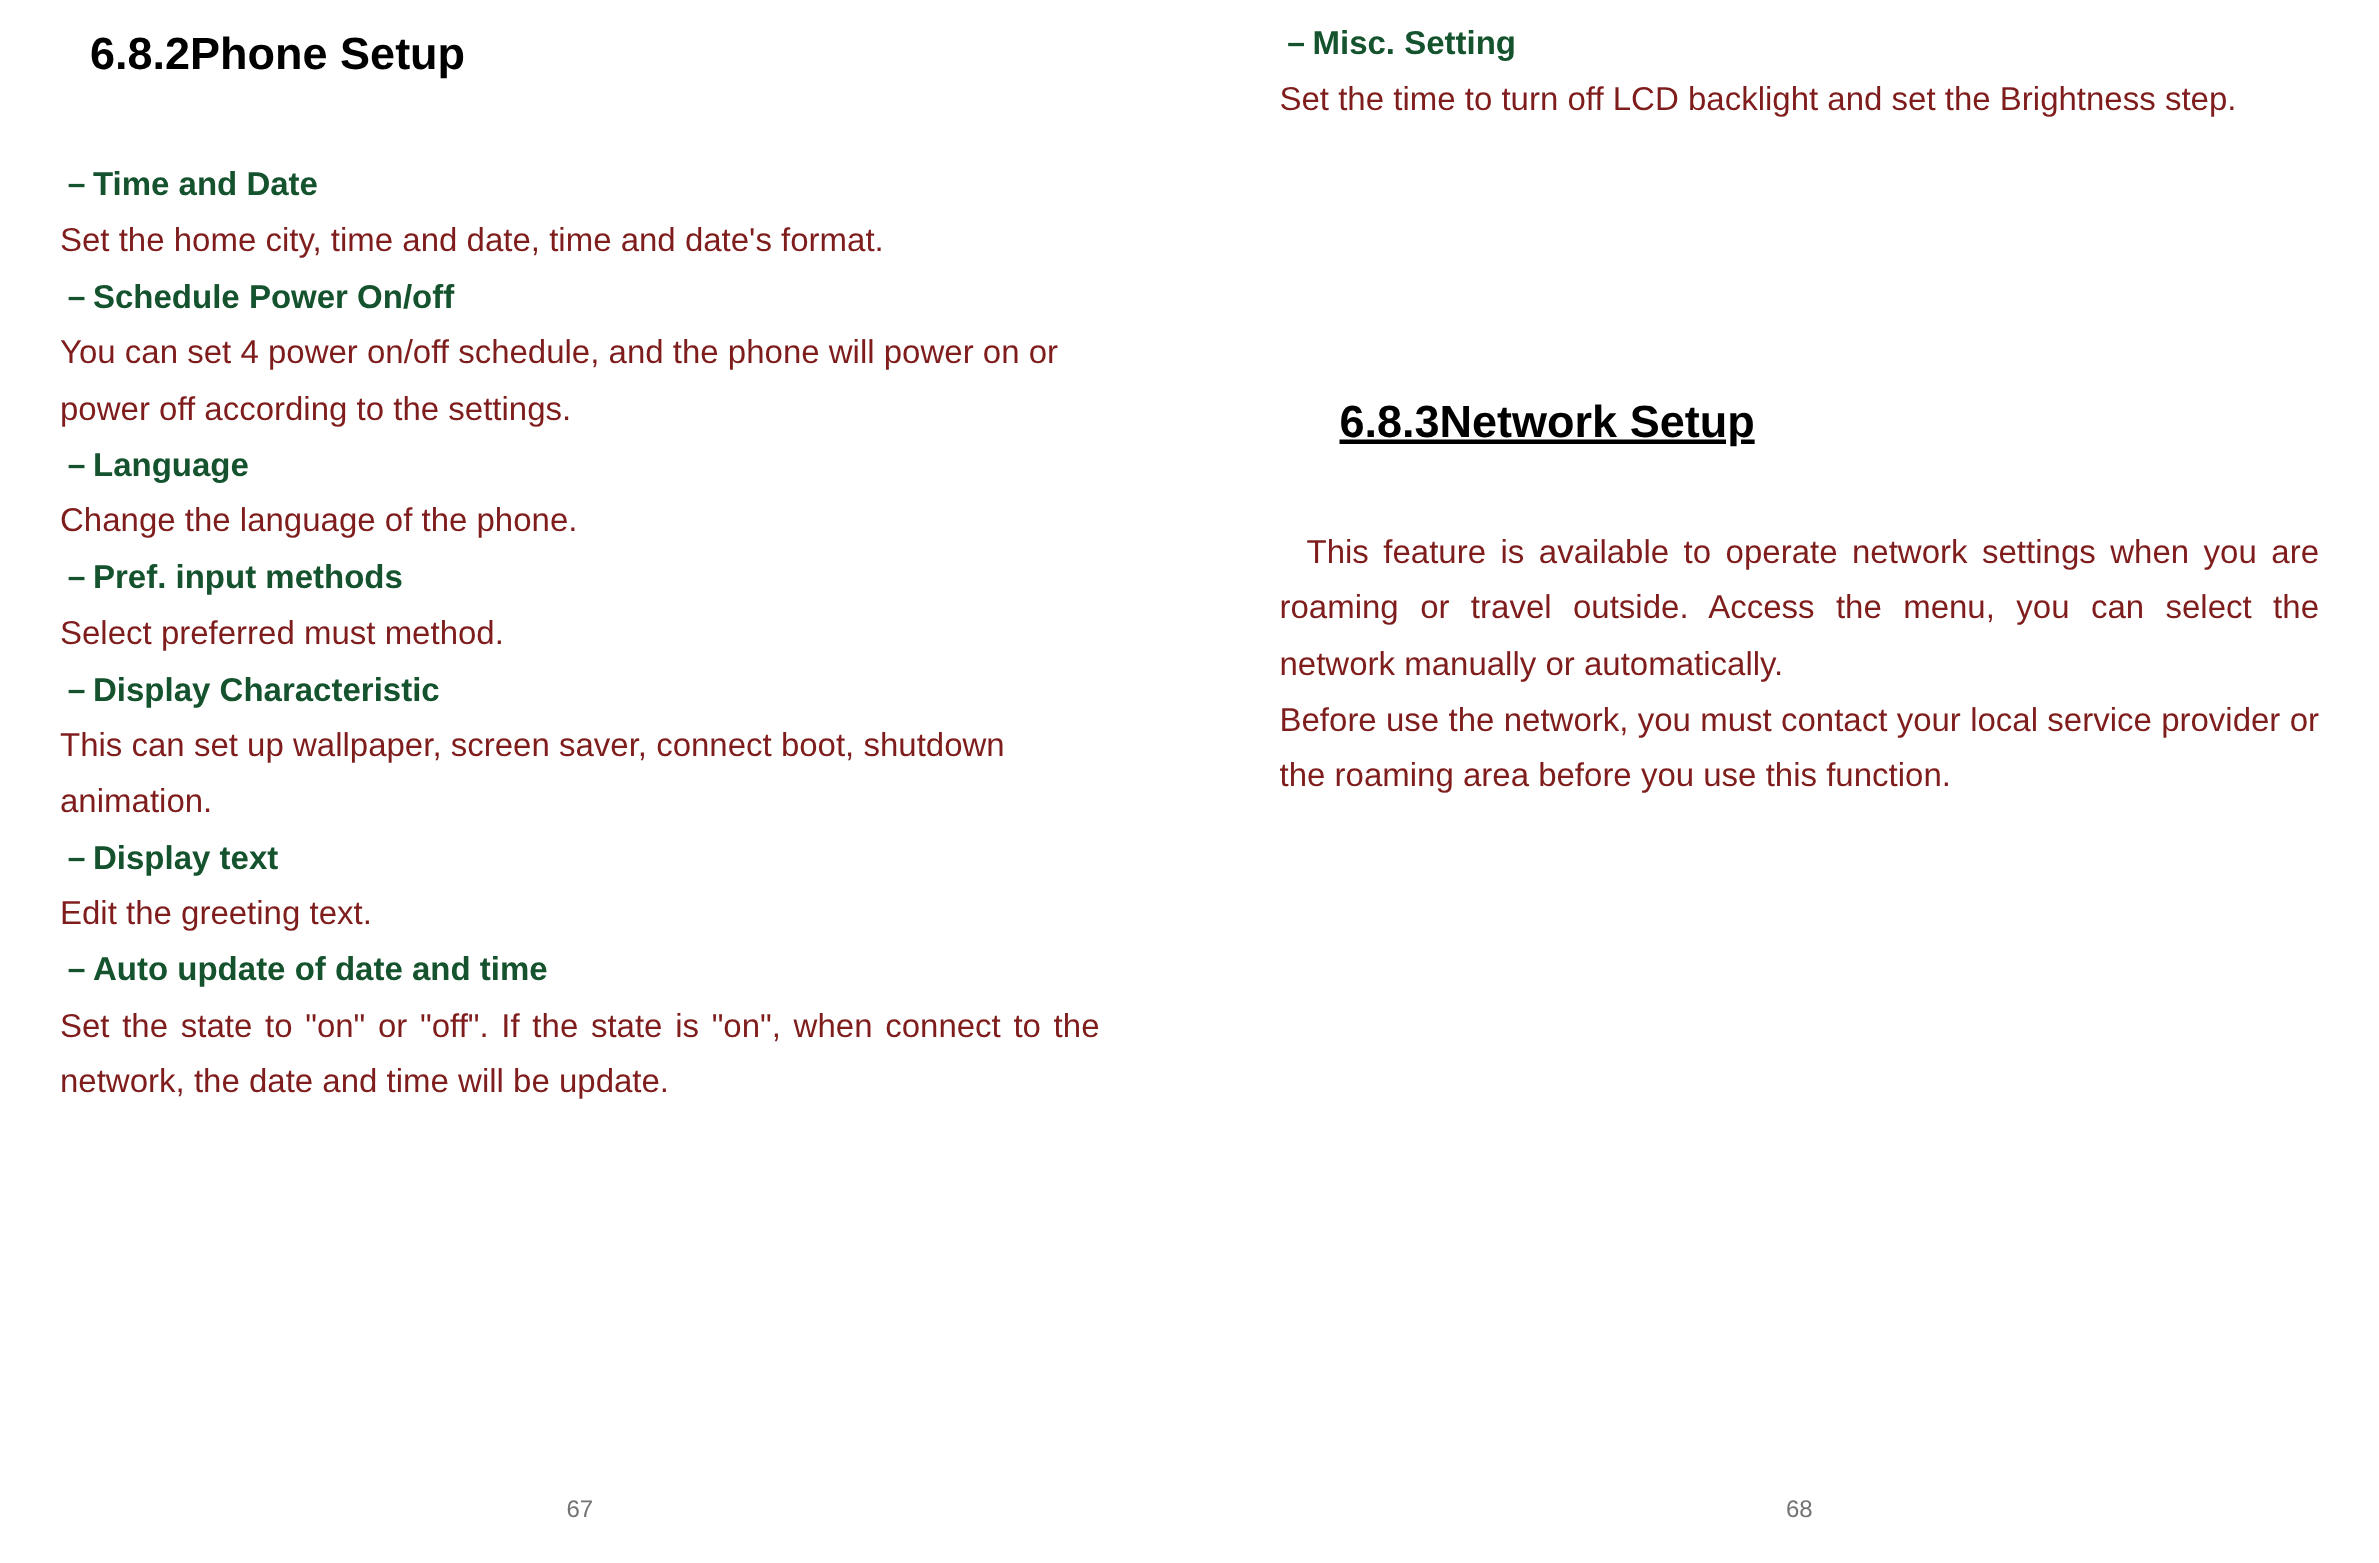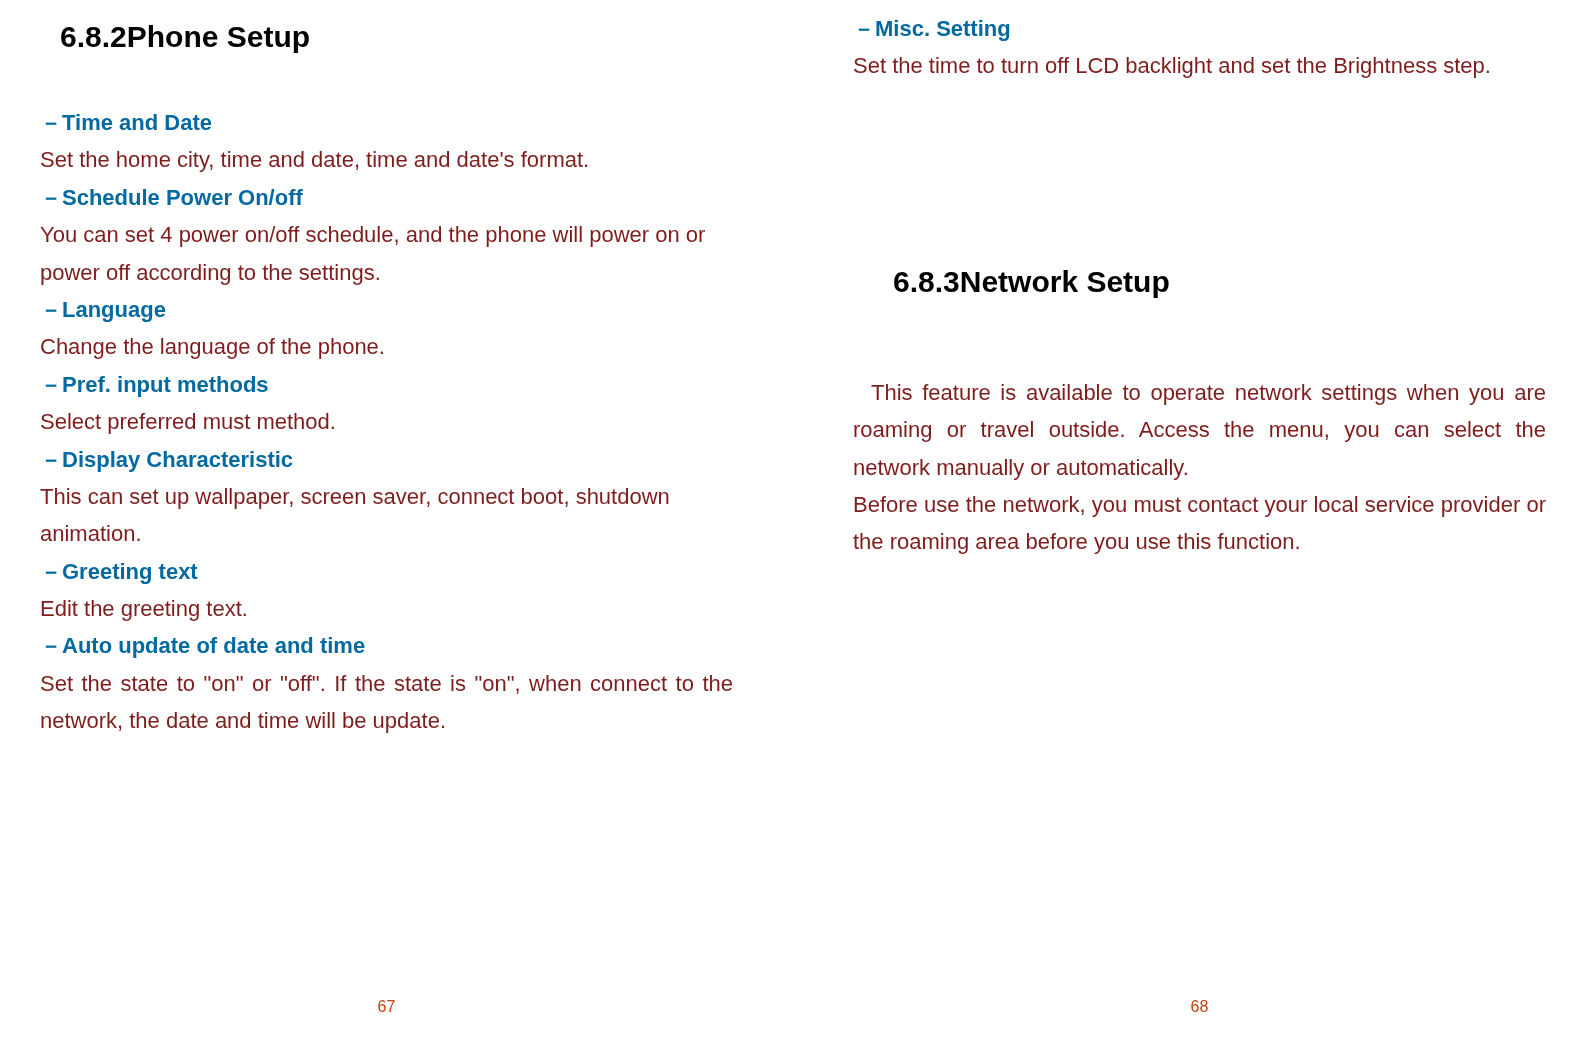--- a/index.html
+++ b/index.html
@@ -30,45 +30,46 @@
     h2.section-title {
       font-size: 30px;
       font-weight: bold;
       color: #000;
       margin-bottom: 50px;
       margin-left: 20px;
     }
     .page-right h2.section-title {
       margin-top: 180px;
       margin-left: 40px;
-      margin-bottom: 75px;
+      margin-bottom: 50px;
+      text-decoration: underline;
     }
     .item-title {
       font-size: 22px;
       font-weight: bold;
-      color: #0369a1;
+      color: #14532d;
       line-height: 1.7;
     }
     .item-text {
       font-size: 22px;
       font-weight: normal;
       color: #7f1d1d;
       line-height: 1.7;
     }
     .justify {
       text-align: justify;
     }
     .intro-para {
       text-indent: 18px;
       margin-top: 32px;
     }
     .page-number {
       text-align: center;
       font-size: 16px;
-      color: #c2410c;
+      color: #737373;
       padding-bottom: 6px;
     }
   </style>
 </head>
 <body>
 
 <div class="page">
   <div class="content">
     <h2 class="section-title">6.8.2Phone Setup</h2>
 
@@ -91,21 +92,21 @@
       <div class="item-title">－Pref. input methods</div>
       <div class="item-text">Select preferred must method.</div>
     </div>
 
     <div>
       <div class="item-title">－Display Characteristic</div>
       <div class="item-text">This can set up wallpaper, screen saver, connect boot, shutdown animation.</div>
     </div>
 
     <div>
-      <div class="item-title">－Greeting text</div>
+      <div class="item-title">－Display text</div>
       <div class="item-text">Edit the greeting text.</div>
     </div>
 
     <div>
       <div class="item-title">－Auto update of date and time</div>
       <div class="item-text justify">Set the state to "on" or "off". If the state is "on", when connect to the network, the date and time will be update.</div>
     </div>
   </div>
   <div class="page-number">67</div>
 </div>

